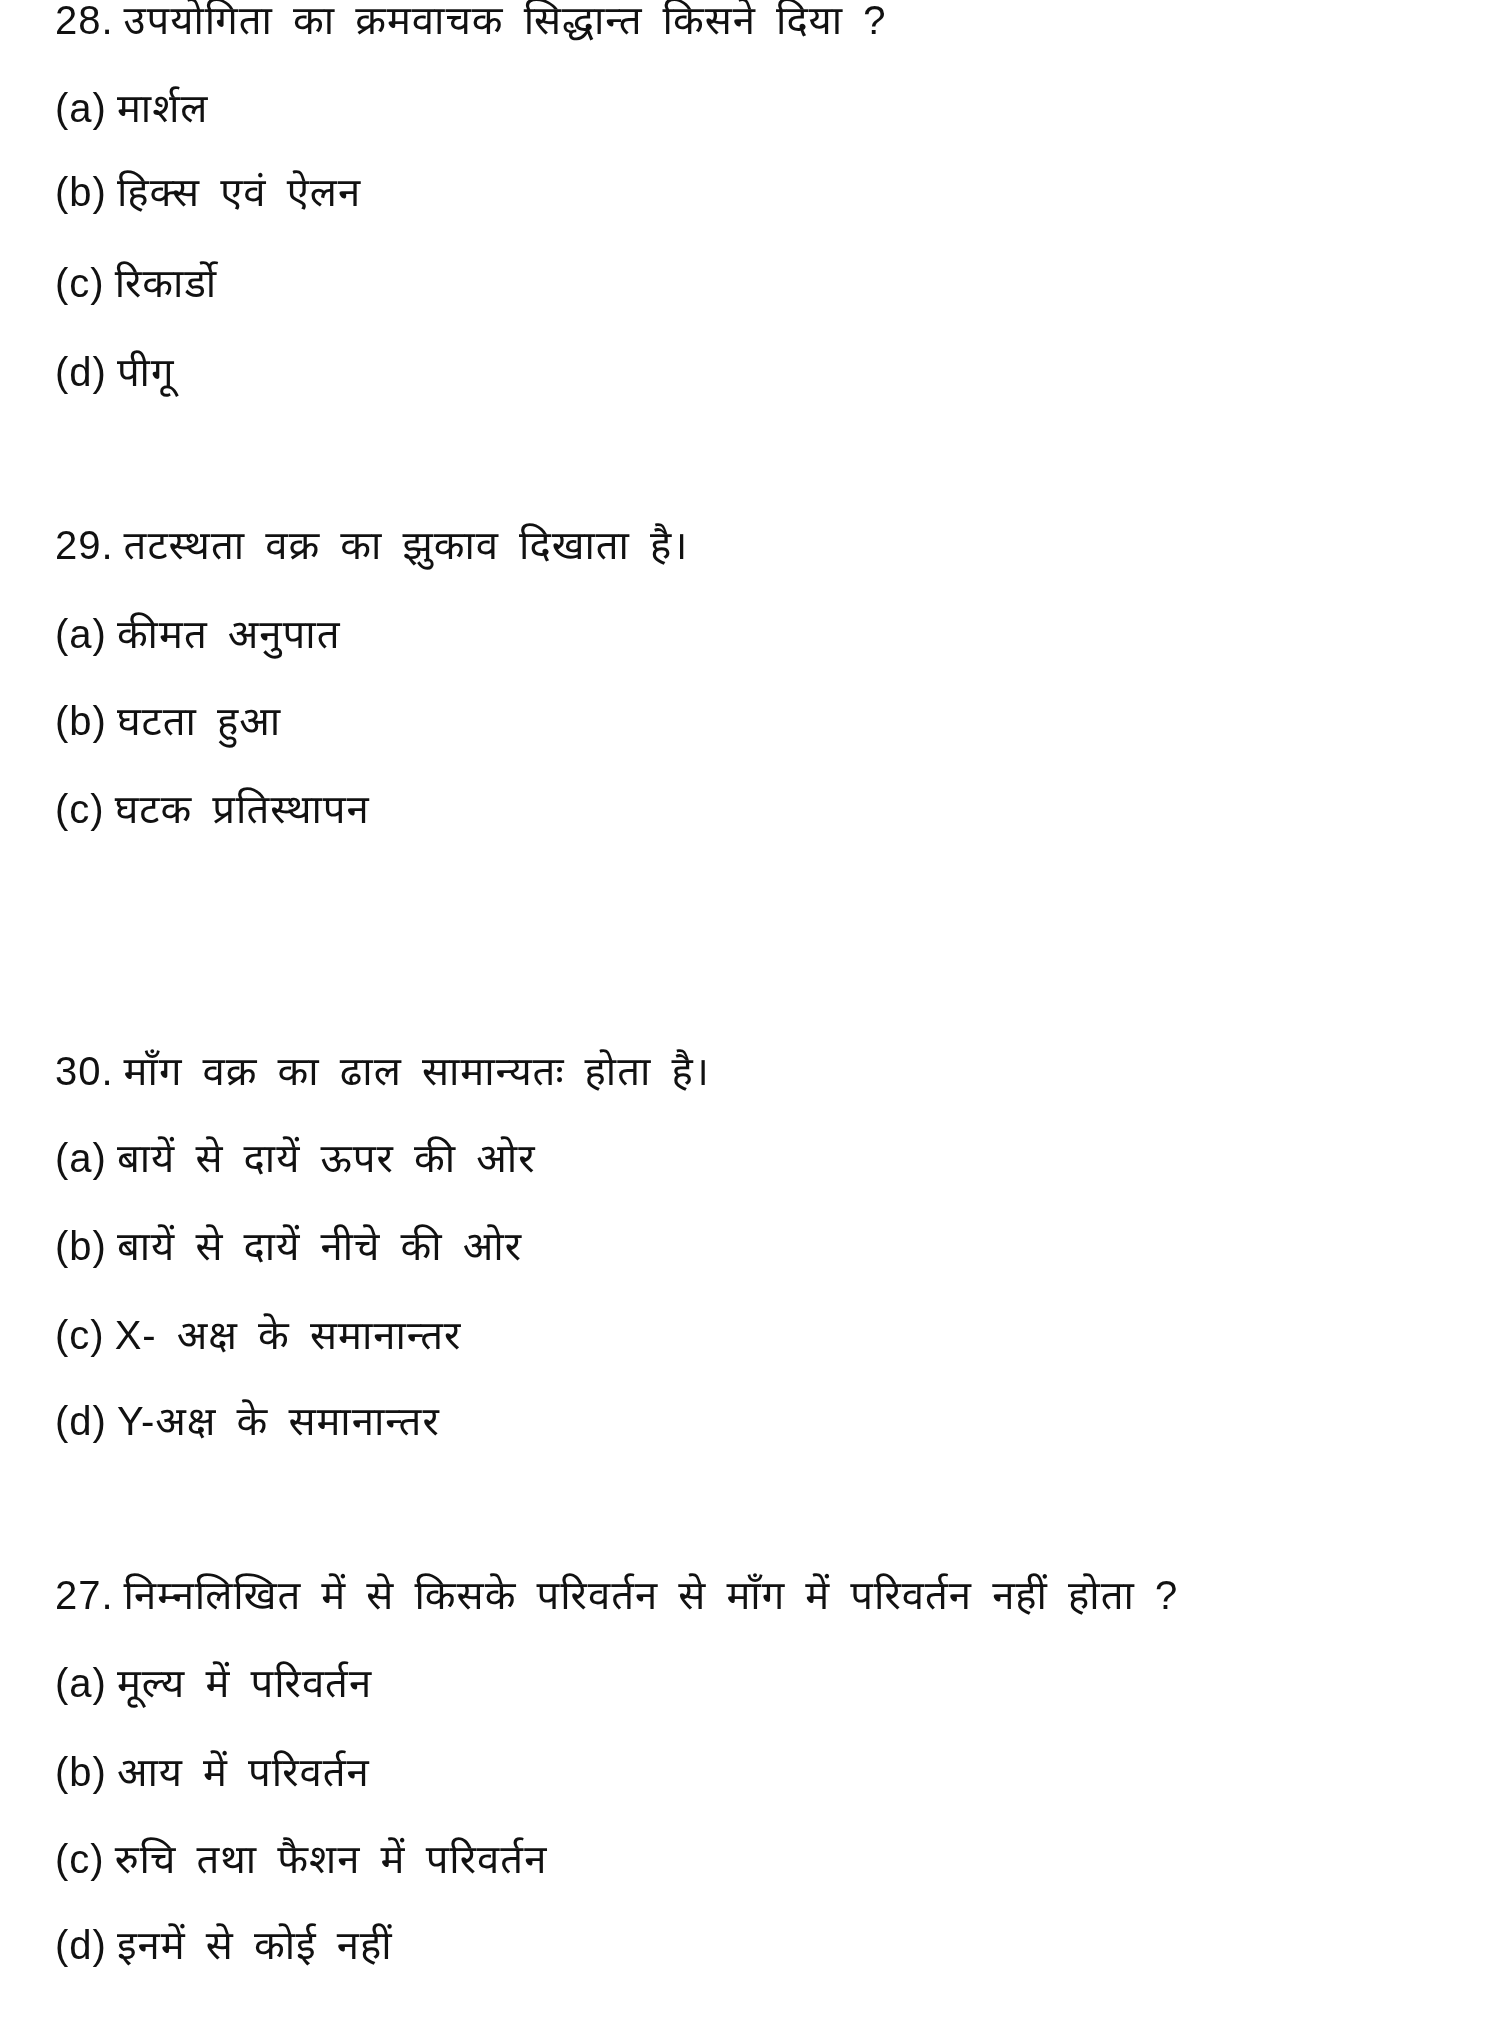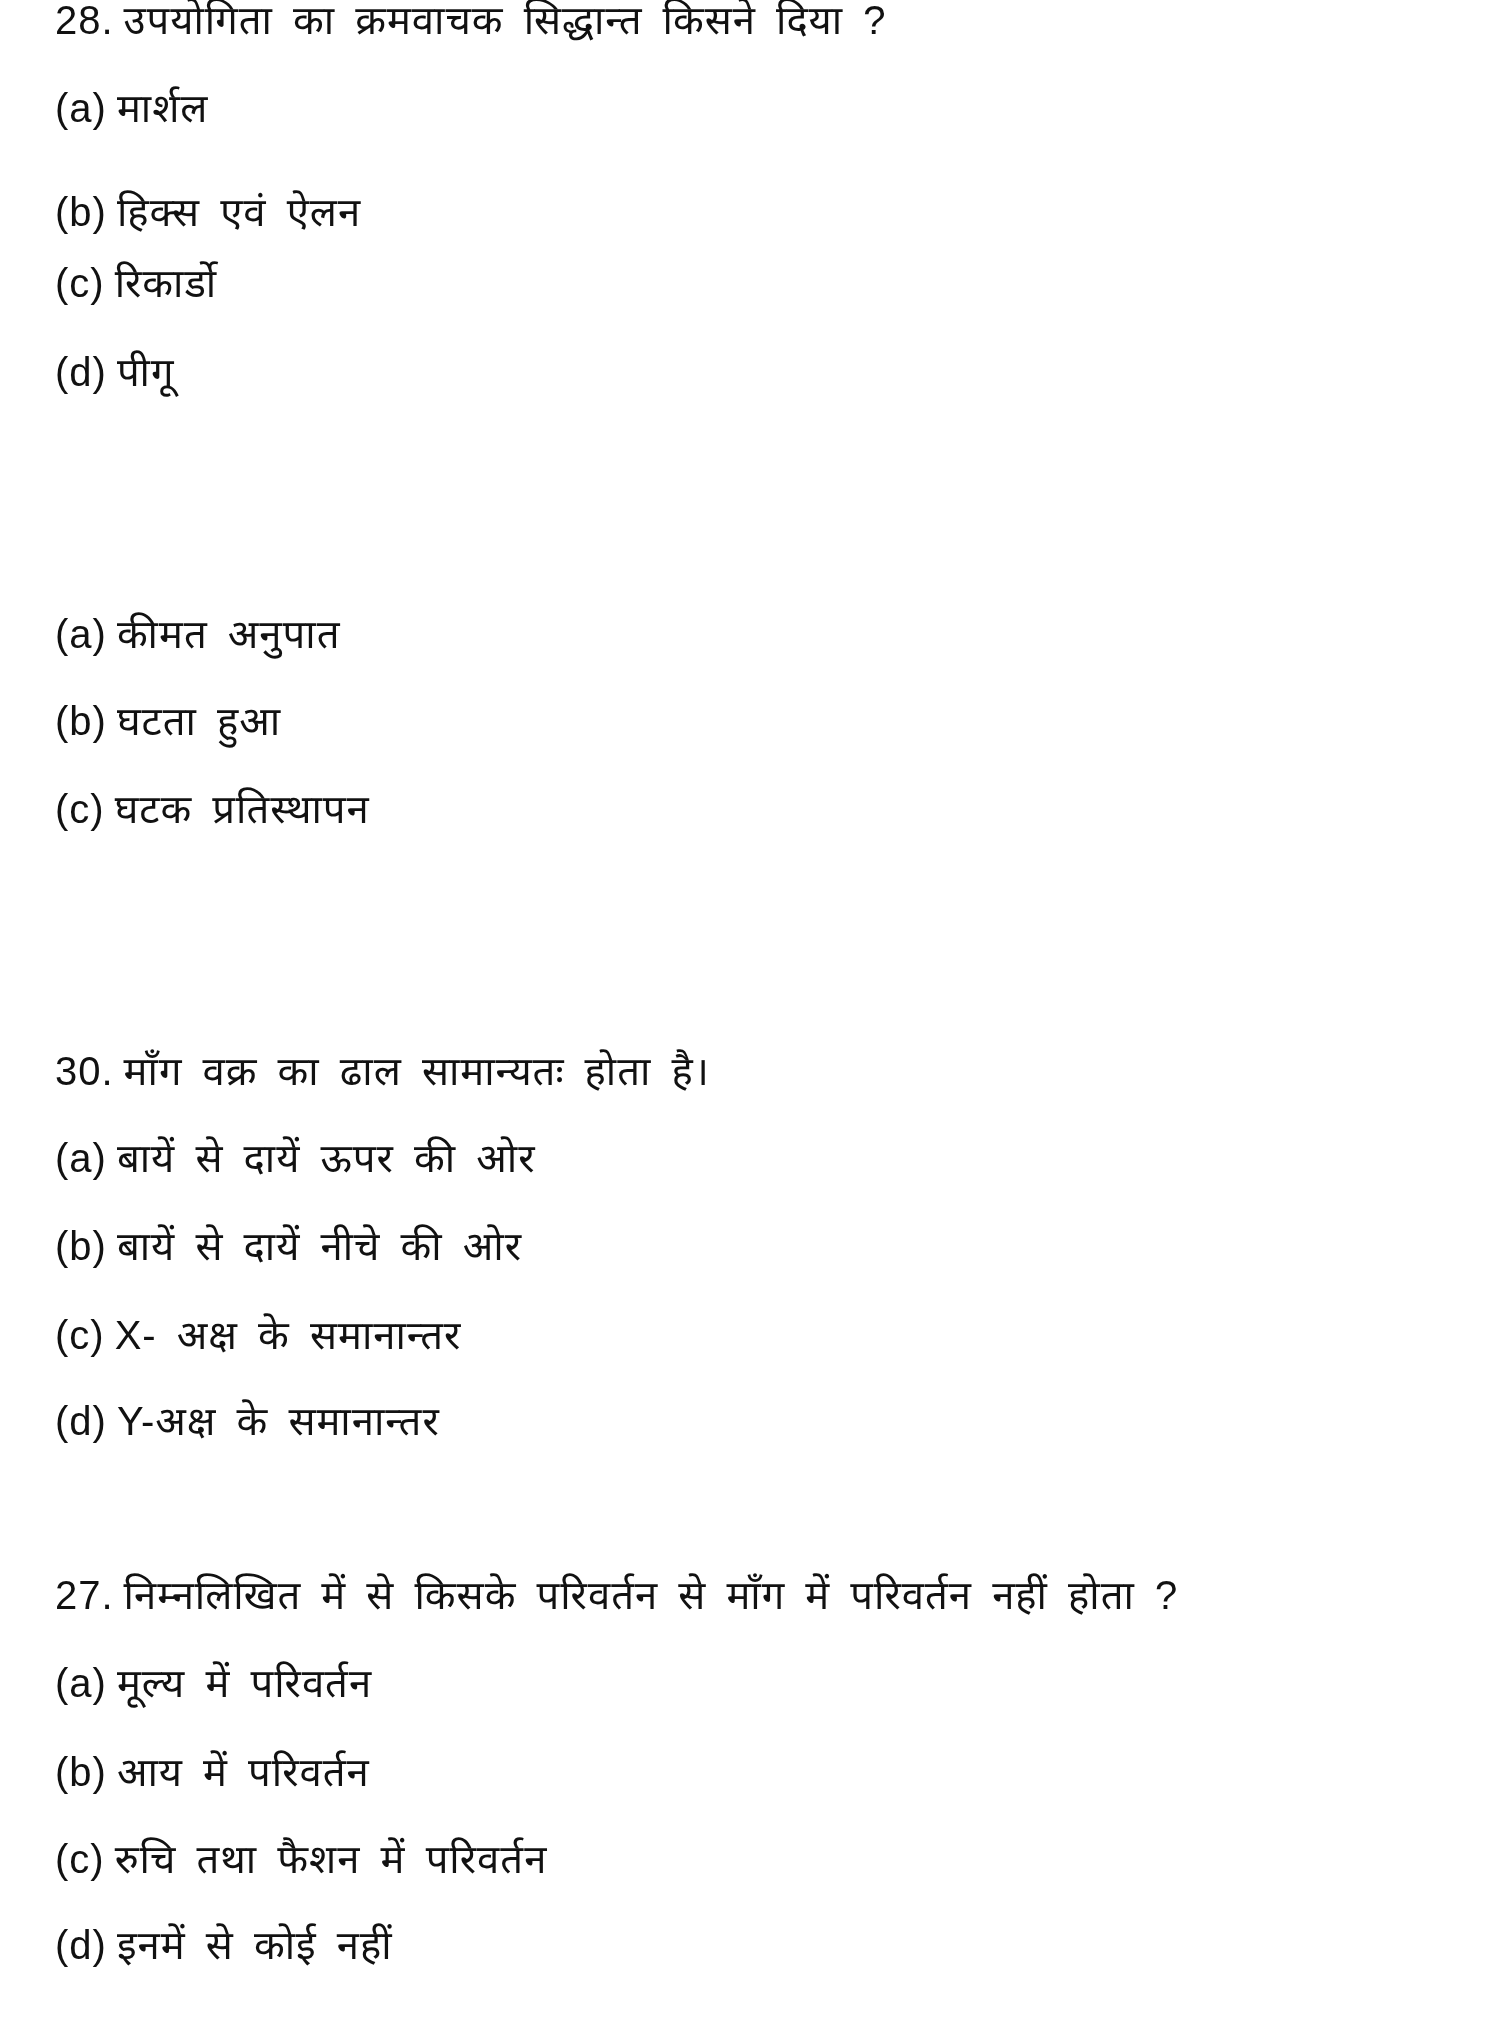--- a/index.html
+++ b/index.html
@@ -44,30 +44,33 @@
 <body>
 
 <div class="page">
 
   <div class="line" style="top:-4px">
     <span class="num">28.</span><span>उपयोगिता का क्रमवाचक सिद्धान्त किसने दिया ?</span>
   </div>
   <div class="line" style="top:84px">
     <span class="label">(a)</span><span>मार्शल</span>
   </div>
-  <div class="line" style="top:188px">
+  <div class="line" style="top:168px">
     <span class="label">(b)</span><span>हिक्स एवं ऐलन</span>
   </div>
   <div class="line" style="top:259px">
     <span class="label">(c)</span><span>रिकार्डो</span>
   </div>
   <div class="line" style="top:348px">
     <span class="label">(d)</span><span>पीगू</span>
   </div>
 
+  <div class="line" style="top:521px">
+    <span class="num">29.</span><span>तटस्थता वक्र का झुकाव दिखाता है।</span>
+  </div>
   <div class="line" style="top:610px">
     <span class="label">(a)</span><span>कीमत अनुपात</span>
   </div>
   <div class="line" style="top:697px">
     <span class="label">(b)</span><span>घटता हुआ</span>
   </div>
   <div class="line" style="top:785px">
     <span class="label">(c)</span><span>घटक प्रतिस्थापन</span>
   </div>
 

